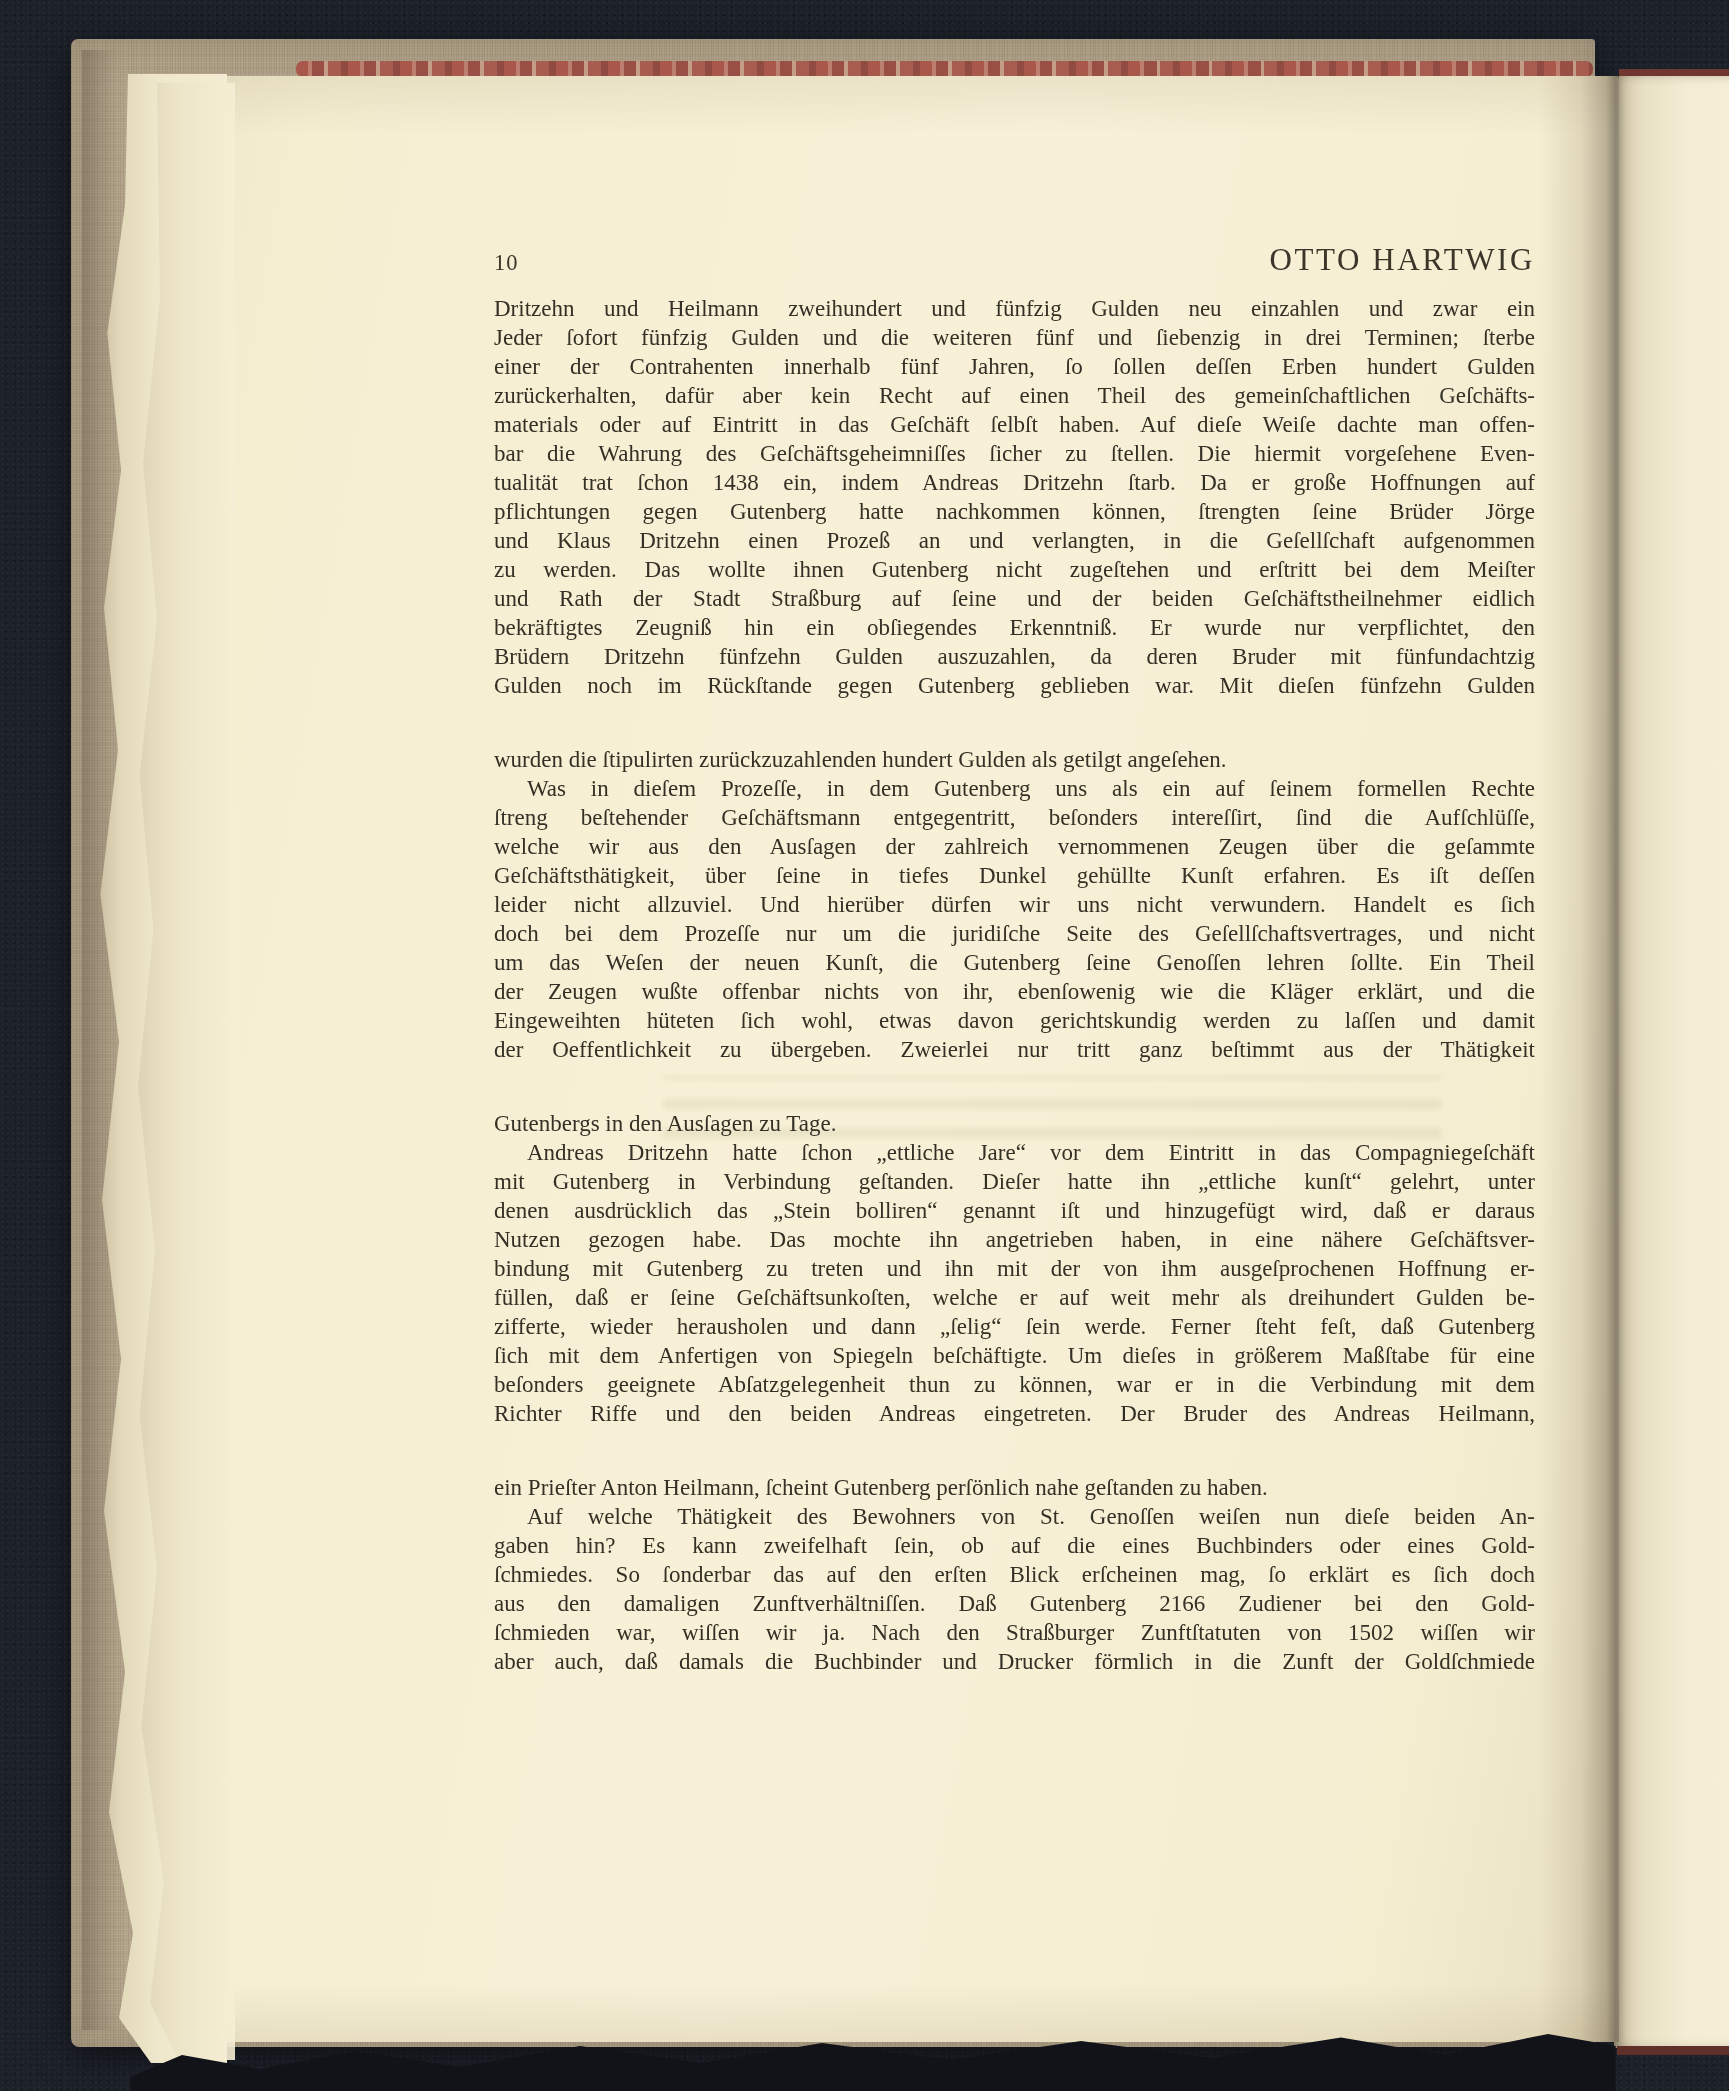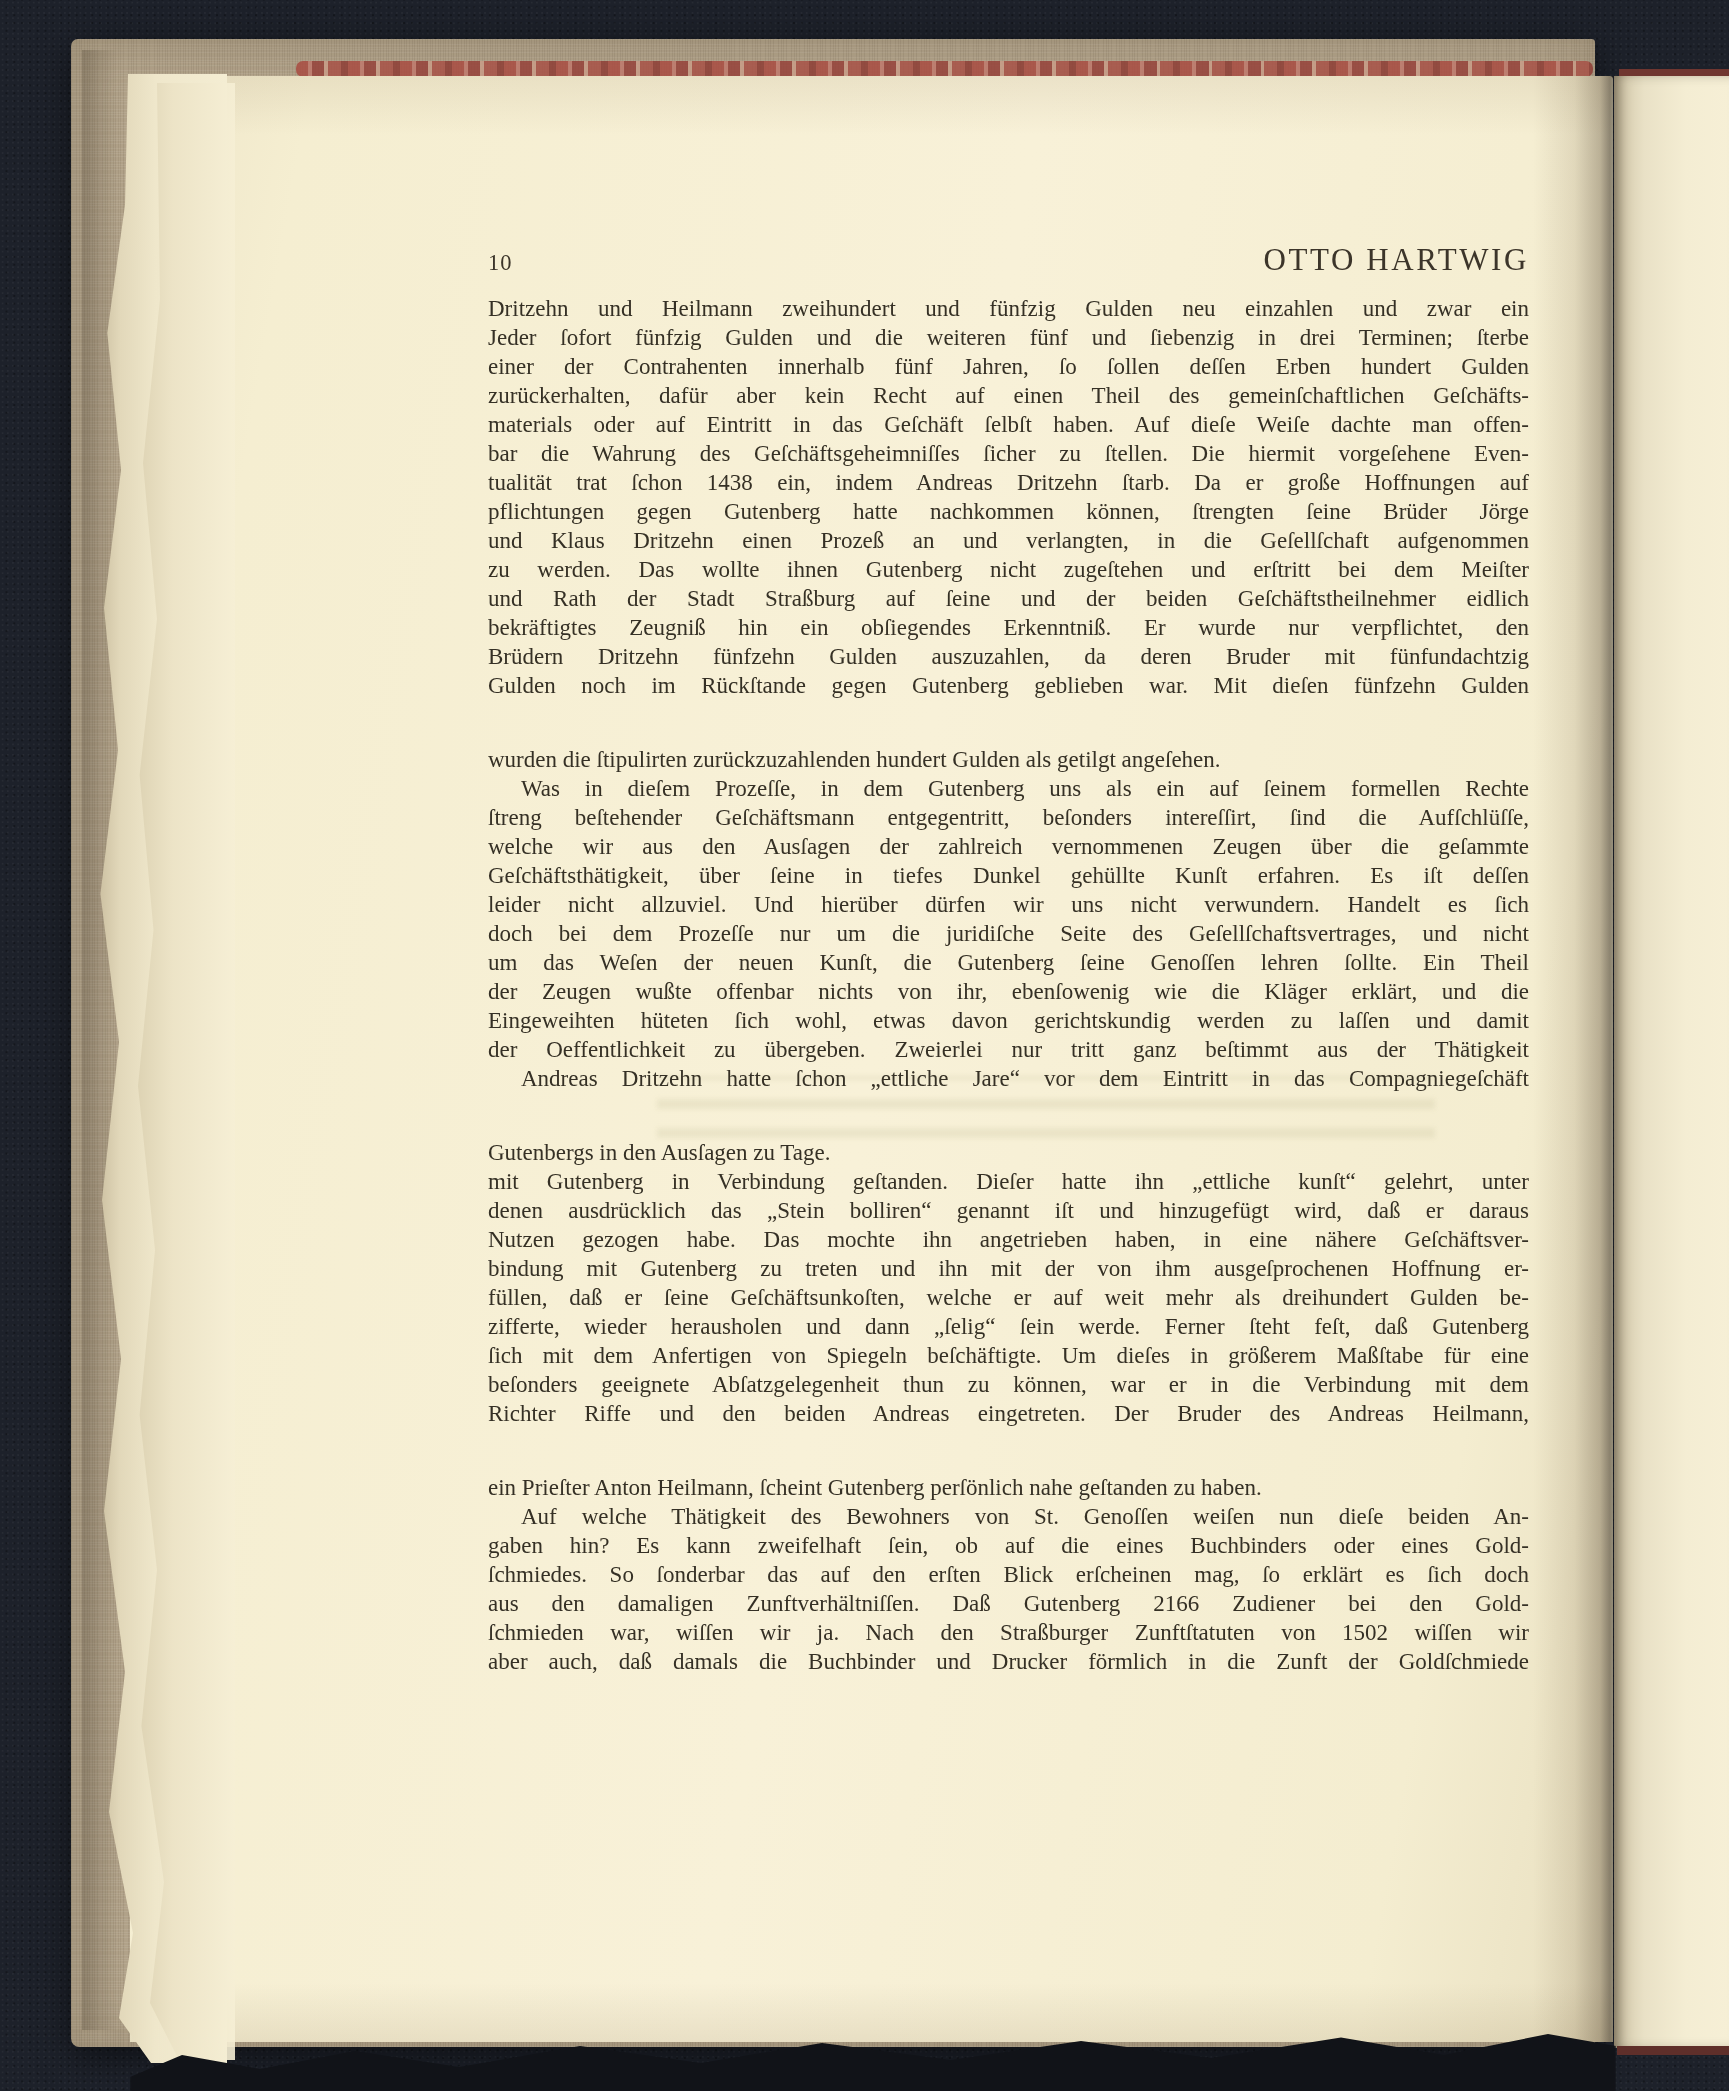--- a/index.html
+++ b/index.html
@@ -47,21 +47,21 @@
   }
   .facing-red-edge{
     left:1619px;top:69px;width:111px;height:10.4px;background:#703630;
   }
   .facing-red-edge-bottom{
     left:1617px;top:2046px;width:112px;height:8.6px;background:#5f2f2a;
   }
 
   
   .main-page{
-    left:130px;top:76px;width:1483px;height:1966px;border-radius:22.5px 3.5px 0 0;
+    left:136px;top:76px;width:1483px;height:1966px;border-radius:22.5px 3.5px 0 0;
     background:
       linear-gradient(180deg, rgba(120,95,60,.10) 0, rgba(120,95,60,0) 3%, rgba(120,95,60,0) 97%, rgba(120,95,60,.12) 100%),
       linear-gradient(100deg,#eee5c8 0%,#f5eed1 10%,#f8f1d8 50%,#f4edd0 86%,#e8dfc0 100%);
   }
   .main-page::after{ 
     content:"";position:absolute;right:0;top:0;bottom:0;width:80px;
     background:linear-gradient(90deg, rgba(0,0,0,0) 0%, rgba(120,100,70,.16) 52%,
       rgba(92,76,54,.38) 84%, rgba(58,48,36,.55) 96%, rgba(40,34,26,.45) 100%);
   }
 
@@ -155,22 +155,22 @@
       <div class="line indent">Was in dieſem Prozeſſe, in dem Gutenberg uns als ein auf ſeinem formellen Rechte</div>
       <div class="line">ſtreng beſtehender Geſchäftsmann entgegentritt, beſonders intereſſirt, ſind die Aufſchlüſſe,</div>
       <div class="line">welche wir aus den Ausſagen der zahlreich vernommenen Zeugen über die geſammte</div>
       <div class="line">Geſchäftsthätigkeit, über ſeine in tiefes Dunkel gehüllte Kunſt erfahren.  Es iſt deſſen</div>
       <div class="line">leider nicht allzuviel.  Und hierüber dürfen wir uns nicht verwundern.  Handelt es ſich</div>
       <div class="line">doch bei dem Prozeſſe nur um die juridiſche Seite des Geſellſchaftsvertrages, und nicht</div>
       <div class="line">um das Weſen der neuen Kunſt, die Gutenberg ſeine Genoſſen lehren ſollte.  Ein Theil</div>
       <div class="line">der Zeugen wußte offenbar nichts von ihr, ebenſowenig wie die Kläger erklärt, und die</div>
       <div class="line">Eingeweihten hüteten ſich wohl, etwas davon gerichtskundig werden zu laſſen und damit</div>
       <div class="line">der Oeffentlichkeit zu übergeben.  Zweierlei nur tritt ganz beſtimmt aus der Thätigkeit</div>
+      <div class="line last">Gutenbergs in den Ausſagen zu Tage.</div>
       <div class="line indent">Andreas Dritzehn hatte ſchon „ettliche Jare“ vor dem Eintritt in das Compagniegeſchäft</div>
-      <div class="line last">Gutenbergs in den Ausſagen zu Tage.</div>
       <div class="line">mit Gutenberg in Verbindung geſtanden.  Dieſer hatte ihn „ettliche kunſt“ gelehrt, unter</div>
       <div class="line">denen ausdrücklich das „Stein bolliren“ genannt iſt und hinzugefügt wird, daß er daraus</div>
       <div class="line">Nutzen gezogen habe.  Das mochte ihn angetrieben haben, in eine nähere Geſchäftsver-</div>
       <div class="line">bindung mit Gutenberg zu treten und ihn mit der von ihm ausgeſprochenen Hoffnung er-</div>
       <div class="line">füllen, daß er ſeine Geſchäftsunkoſten, welche er auf weit mehr als dreihundert Gulden be-</div>
       <div class="line">zifferte, wieder herausholen und dann „ſelig“ ſein werde.  Ferner ſteht feſt, daß Gutenberg</div>
       <div class="line">ſich mit dem Anfertigen von Spiegeln beſchäftigte.  Um dieſes in größerem Maßſtabe für eine</div>
       <div class="line">beſonders geeignete Abſatzgelegenheit thun zu können, war er in die Verbindung mit dem</div>
       <div class="line">Richter Riffe und den beiden Andreas eingetreten.  Der Bruder des Andreas Heilmann,</div>
       <div class="line last">ein Prieſter Anton Heilmann, ſcheint Gutenberg perſönlich nahe geſtanden zu haben.</div>

